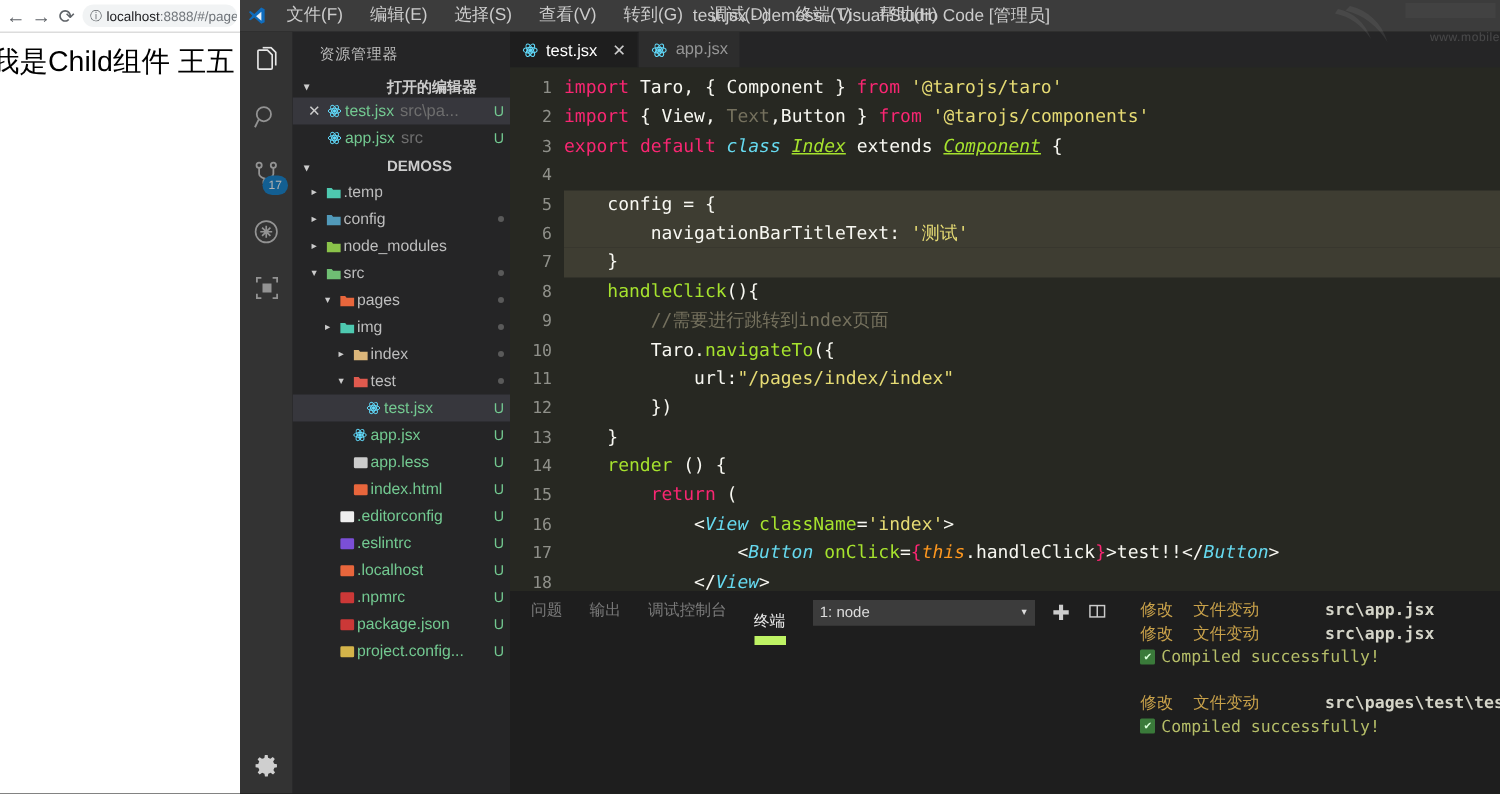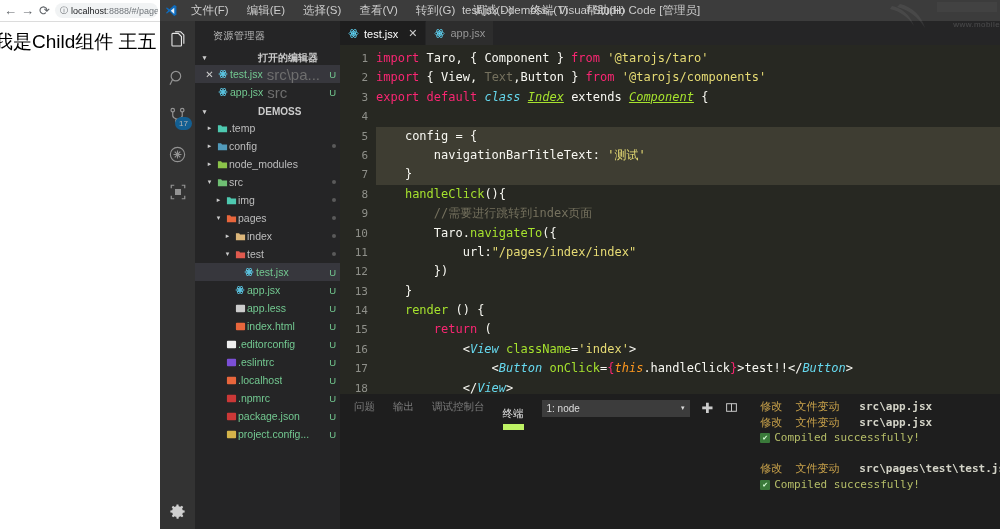--- a/index.html
+++ b/index.html
@@ -46,21 +46,21 @@
   
   .sidebar{width:145px;background:#252526;flex:none;display:flex;flex-direction:column;overflow:hidden;}
   .side-title{font-size:10px;color:#bbbbbb;padding:8px 0 7px 18px;letter-spacing:.5px;}
   .sect-header{display:flex;align-items:center;font-size:10px;color:#cccccc;height:15px;padding-left:4px;font-weight:bold;gap:48px;}
   .tw{width:11px;text-align:center;font-size:7px;color:#cccccc;flex:none;}
   .row{display:flex;align-items:center;height:18px;font-size:10.5px;color:#bdbdbd;padding-right:4px;white-space:nowrap;}
   .row.sel{background:#37373d;}
   .row .ind{flex:none;}
   .row .fi{width:14px;flex:none;display:flex;align-items:center;justify-content:center;}
   .row .nm{overflow:hidden;text-overflow:ellipsis;}
-  .row .sub{color:#6e6e6e;font-size:15px;margin-left:4px;}
+  .row .sub{color:#6e6e6e;font-size:11px;margin-left:4px;}
   .row .st{margin-left:auto;font-size:9.5px;color:#73c991;padding-left:4px;}
   .row .dot{margin-left:auto;width:4px;height:4px;border-radius:50%;background:#5a5a5a;}
   .close-x{width:13px;flex:none;text-align:center;font-size:10px;color:#cccccc;}
   .fname-green{color:#73c991;}
 
   
   .maincol{flex:1;display:flex;flex-direction:column;overflow:hidden;background:#272822;}
   .tabsbar{height:24px;background:#252526;display:flex;flex:none;}
   .tab{display:flex;align-items:center;padding:0 8px;font-size:11px;color:#969696;background:#2d2d2d;border-right:1px solid #252526;white-space:nowrap;}
   .tab.active{background:#1e1e1e;color:#ffffff;border-top:1px solid #1e1e1e;}
@@ -88,21 +88,21 @@
   .ptab{font-size:10.5px;color:#7a7a7a;margin-right:18px;padding-bottom:3px;white-space:nowrap;}
   .ptab.active{color:#e7e7e7;border-bottom:6px solid #bef264;margin-top:20px;}
   .panel-tools{margin-left:auto;display:flex;align-items:center;padding-right:8px;}
   .term-select{background:#3c3c3c;color:#dcdcdc;font-size:10px;border:1px solid #3c3c3c;height:15px;width:138px;display:flex;align-items:center;padding:0 4px;}
   .term-select .cv{flex:1;}
   .term-select .ch{font-size:7px;}
   .tool-btn{color:#cccccc;font-size:14px;margin-left:12px;line-height:1;}
   .terminal{flex:1;padding:4px 0 0 14px;overflow:hidden;}
   .tline{font-family:"DejaVu Sans Mono", monospace;font-size:11px;line-height:15.5px;white-space:pre;color:#cccccc;}
   .t-mod{color:#c8a14a;}
-  .t-path{color:#d4d4c8;font-weight:bold;}
+  .t-path{color:#d4d4c8;font-weight:bold;margin-left:24px;}
   .t-ok{color:#b5bd68;}
   .chk{display:inline-block;width:10px;height:10px;background:#3a7a3a;color:#d7ffd7;font-size:8px;line-height:10px;text-align:center;border-radius:1px;vertical-align:middle;margin-right:4px;}
 </style>
 </head>
 <body>
 
 <div class="screen">
 
   <div class="browser">
     <div class="browser-chrome">
@@ -286,38 +286,38 @@
               <span class="fi">
                 <svg width="11" height="11" viewBox="0 0 24 24">
                   <path d="M2 5h7l2 2.5h11V20H2z" fill="#6fbf73"></path>
                 </svg>
               </span>
               <span class="nm">src</span>
               <span class="dot"></span>
             </div>
             <div class="row">
               <span class="ind" style="width: 18px;"></span>
+              <span class="tw">▾</span>
+              <span class="fi">
+                <svg width="11" height="11" viewBox="0 0 24 24">
+                  <path d="M2 5h7l2 2.5h11V20H2z" fill="#e8663c"></path>
+                </svg>
+              </span>
+              <span class="nm">pages</span>
+              <span class="dot"></span>
+            </div>
+            <div class="row">
+              <span class="ind" style="width: 18px;"></span>
               <span class="tw">▸</span>
               <span class="fi">
                 <svg width="11" height="11" viewBox="0 0 24 24">
                   <path d="M2 5h7l2 2.5h11V20H2z" fill="#4ec9b0"></path>
                 </svg>
               </span>
               <span class="nm">img</span>
-              <span class="dot"></span>
-            </div>
-            <div class="row">
-              <span class="ind" style="width: 18px;"></span>
-              <span class="tw">▾</span>
-              <span class="fi">
-                <svg width="11" height="11" viewBox="0 0 24 24">
-                  <path d="M2 5h7l2 2.5h11V20H2z" fill="#e8663c"></path>
-                </svg>
-              </span>
-              <span class="nm">pages</span>
               <span class="dot"></span>
             </div>
             <div class="row">
               <span class="ind" style="width: 27px;"></span>
               <span class="tw">▸</span>
               <span class="fi">
                 <svg width="11" height="11" viewBox="0 0 24 24">
                   <path d="M2 5h7l2 2.5h11V20H2z" fill="#dcb67a"></path>
                 </svg>
               </span>

